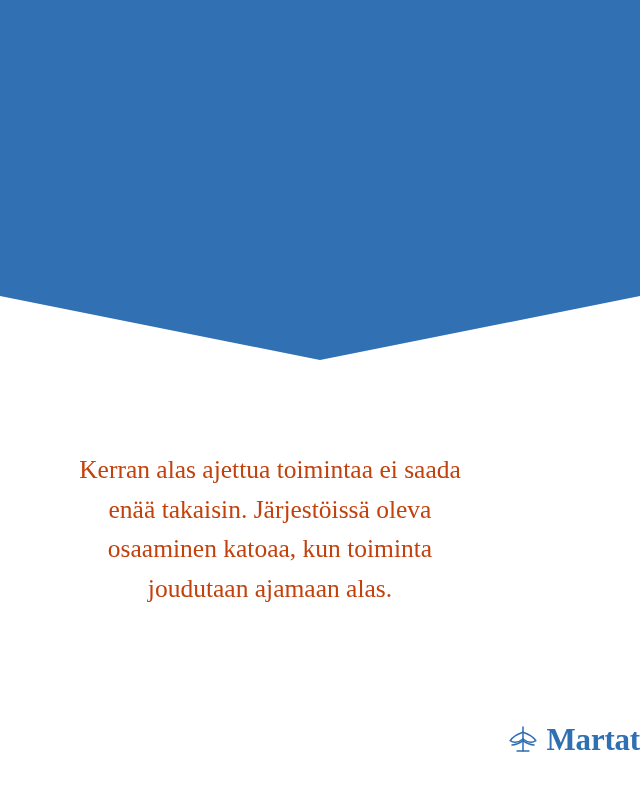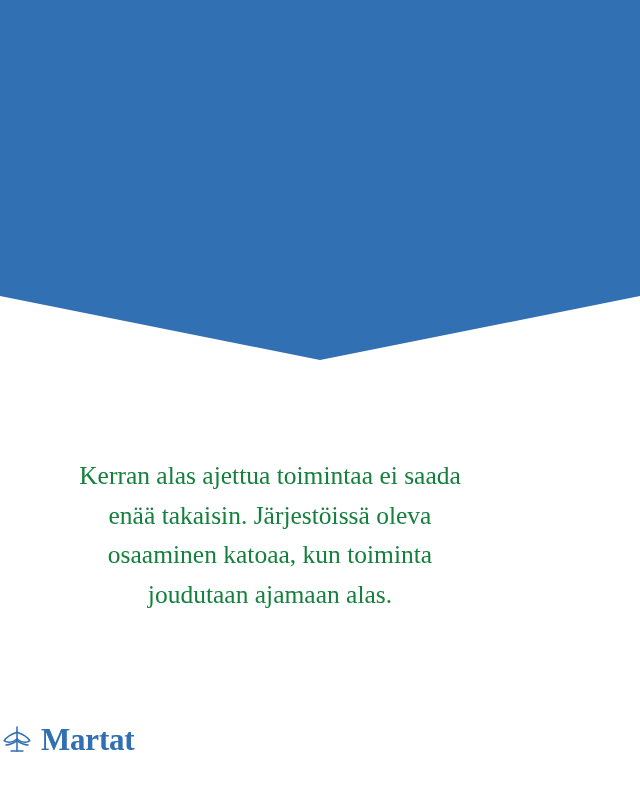--- a/index.html
+++ b/index.html
@@ -70,37 +70,36 @@
     width: 200px;
     height: 30px;
   }
   
   .body-text {
     position: absolute;
     left: 0;
     top: 450px;
     width: 540px;
     text-align: center;
-    color: #15803d;
+    color: #c2410c;
     font-size: 25.5px;
     line-height: 1.55;
     font-weight: 400;
     padding: 0 60px;
     box-sizing: border-box;
-    margin-top: 6px;
   }
   
   .logo {
     position: absolute;
     left: 0;
     top: 722px;
     width: 640px;
     display: flex;
     align-items: center;
-    justify-content: flex-start;
+    justify-content: flex-end;
     gap: 7px;
   }
   .logo-mark {
     width: 34px;
     height: 34px;
     display: block;
   }
   .logo-word {
     color: #2f6fb2;
     font-family: "Liberation Serif", serif;

